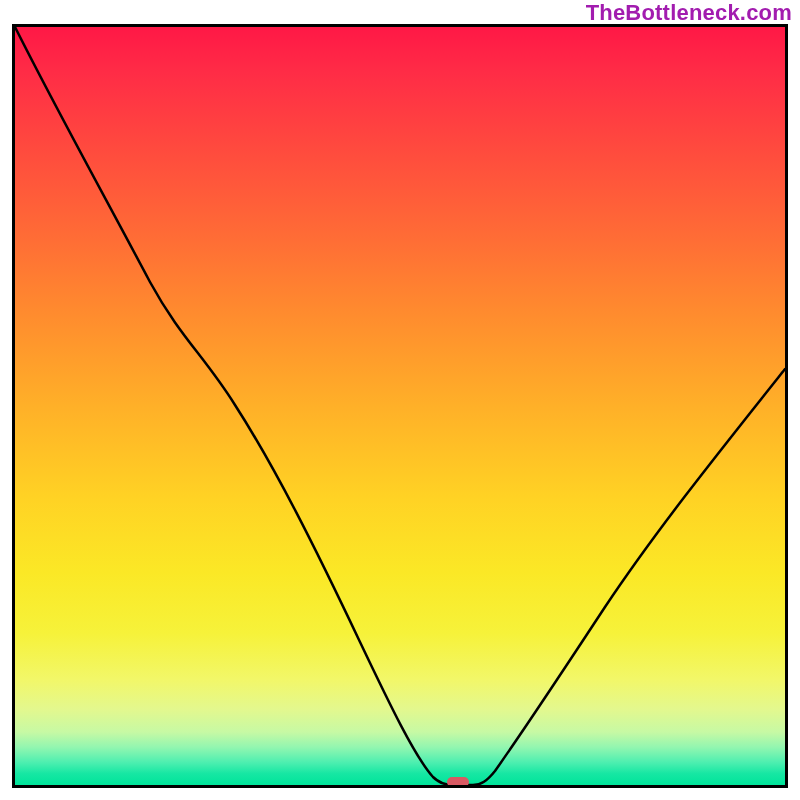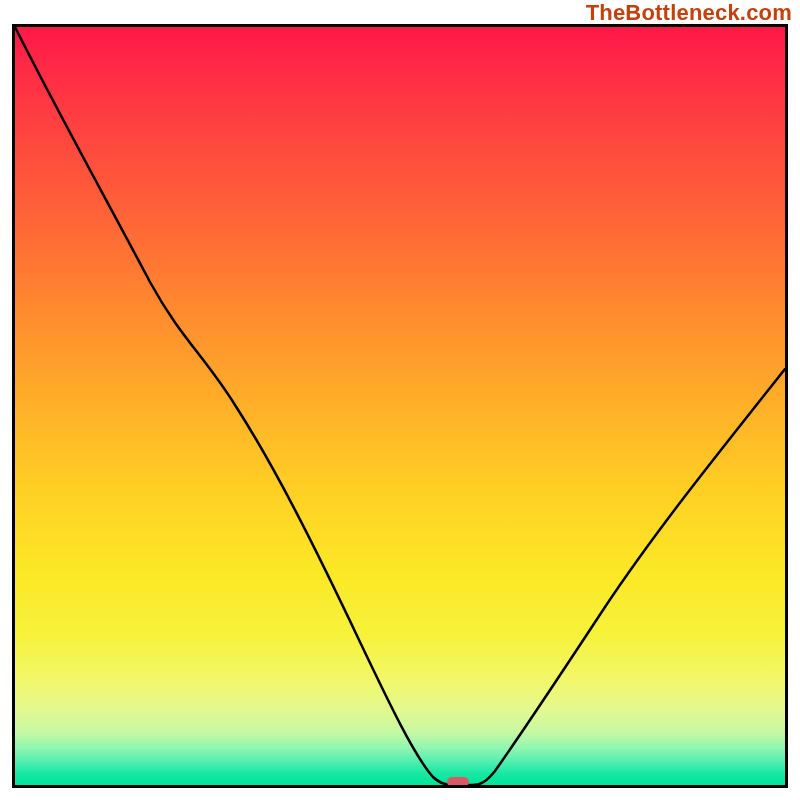--- a/index.html
+++ b/index.html
@@ -14,21 +14,21 @@
     position: relative;
     width: 800px;
     height: 800px;
   }
   .watermark {
     position: absolute;
     top: 0;
     right: 8px;
     font-size: 22px;
     font-weight: 600;
-    color: #c2410c;
+    color: #a21caf;
     text-align: right;
     letter-spacing: 0.2px;
     user-select: none;
     z-index: 5;
     font-family: Verdana, Geneva, sans-serif;
     margin-left: 19px;
   }
   .plot-frame {
     position: absolute;
     left: 12px;

